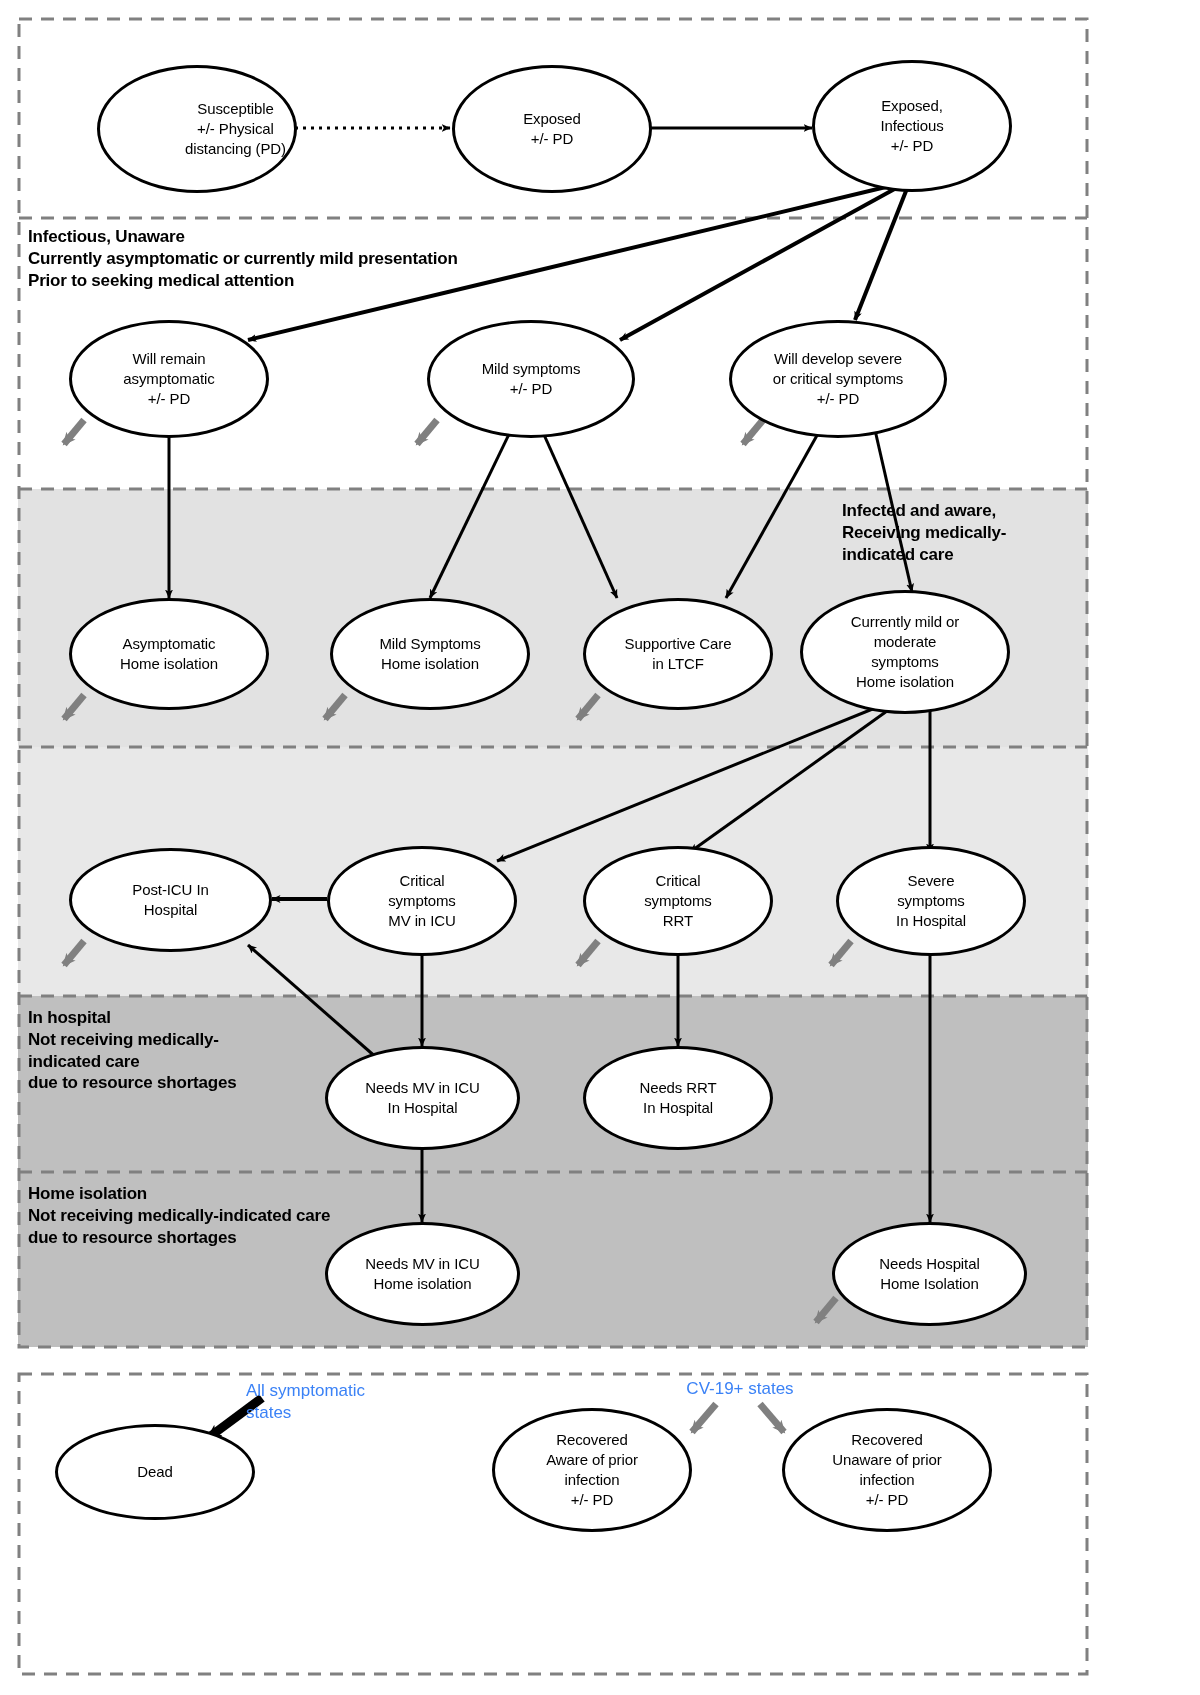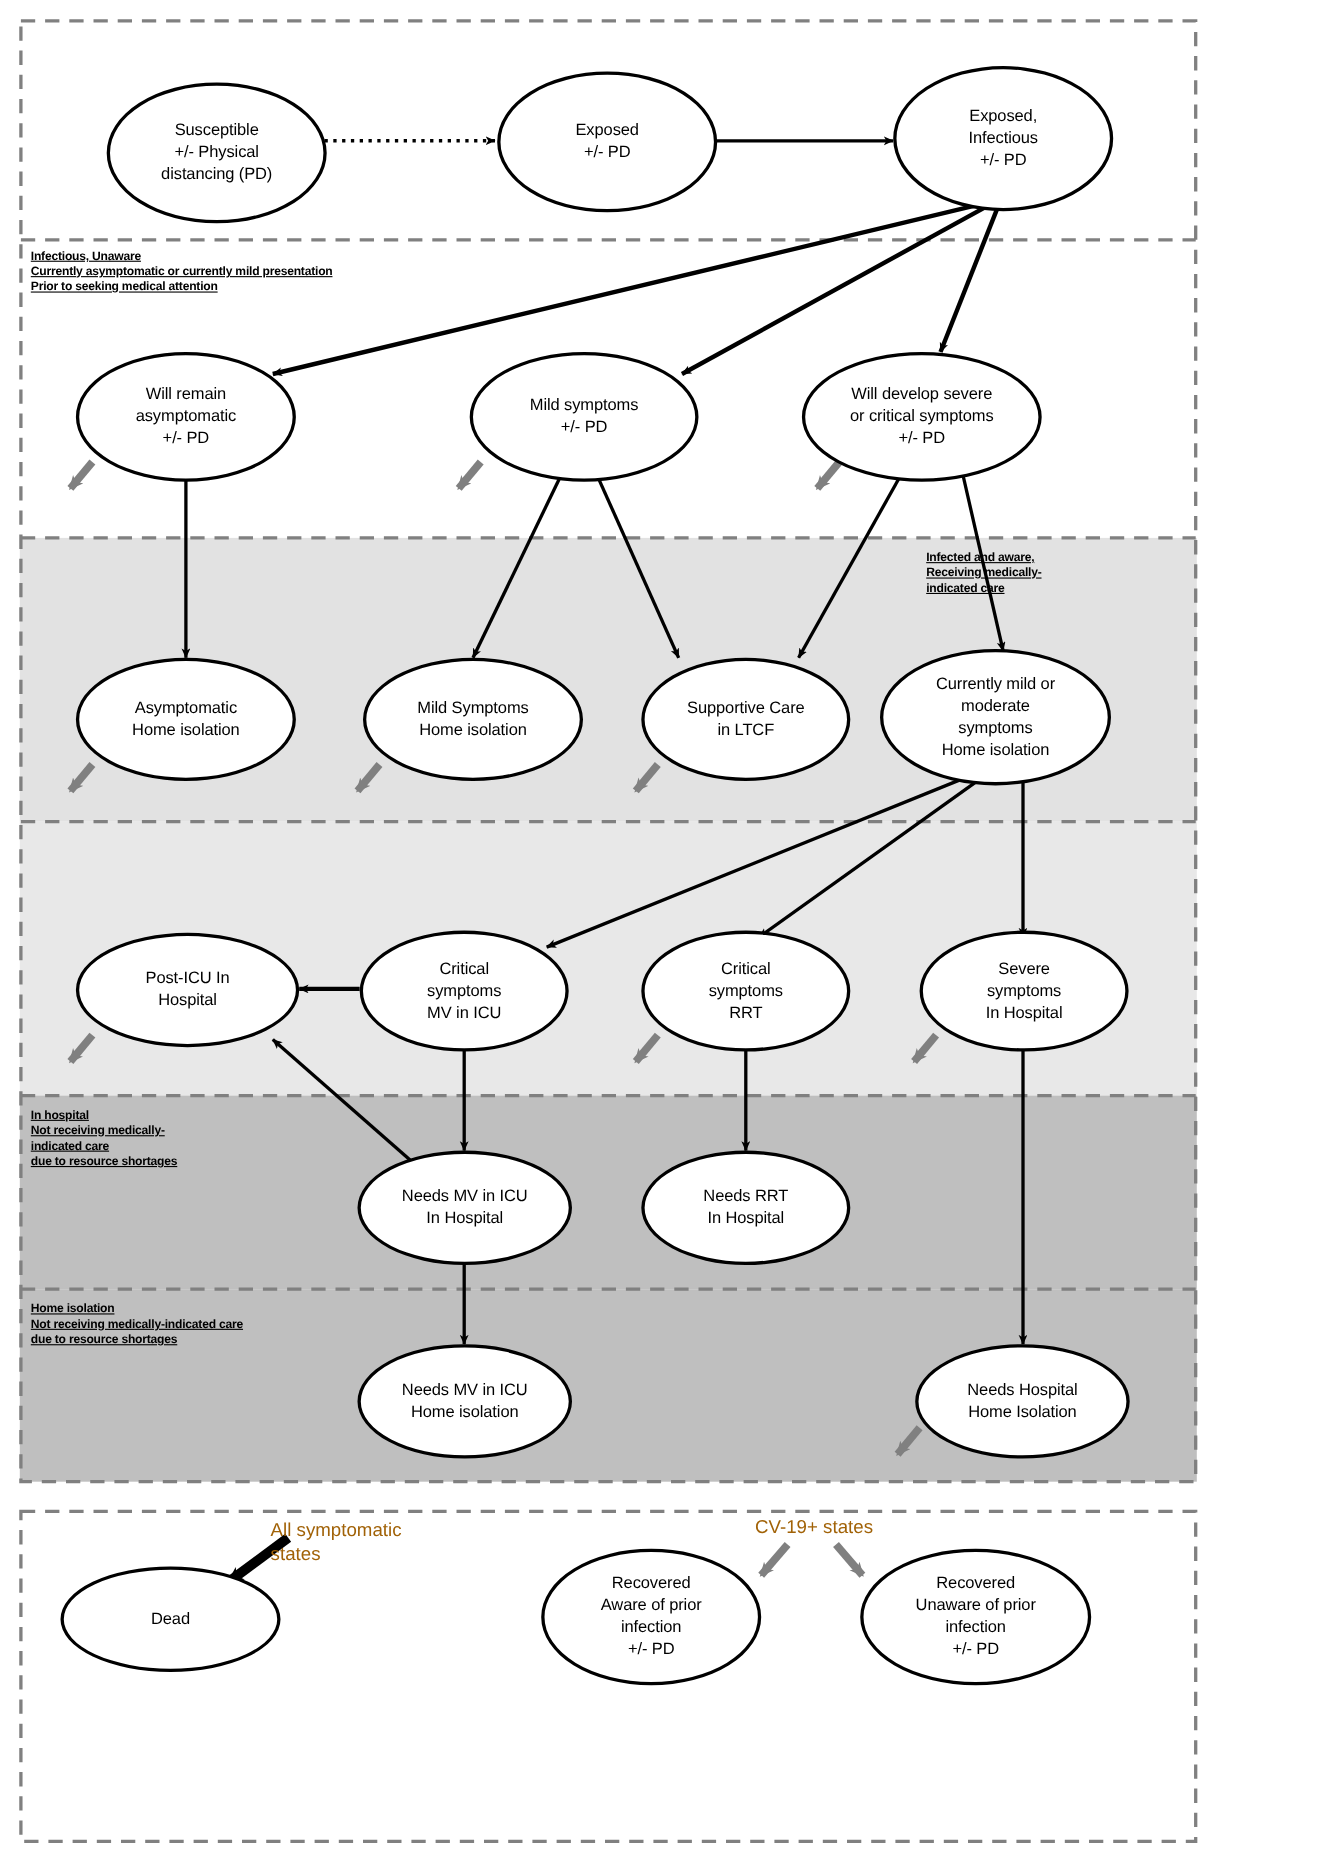--- a/index.html
+++ b/index.html
@@ -3,26 +3,25 @@
 <meta charset="utf-8">
 <style>
   html,body{margin:0;padding:0;background:#fff;}
   body{font-family:"Liberation Sans", sans-serif;}
   #stage{position:relative;width:1200px;height:1695px;background:#ffffff;overflow:hidden;}
   #svg{position:absolute;left:0;top:0;width:1200px;height:1695px;}
 
   .band-label{
     position:absolute;
     font-weight:bold;
-    font-size:11px;
+    font-size:17px;
     line-height:1.28;
     color:#000;
     white-space:pre-line;
     letter-spacing:-0.2px;
-    text-decoration:underline;
   }
   .band-label.right{text-align:left;}
 
   .node{
     position:absolute;
     border:3px solid #000;
     border-radius:50%;
     background:#ffffff;
     display:flex;
     align-items:center;
@@ -36,21 +35,21 @@
     line-height:1.33;
     color:#000;
     white-space:pre-line;
     padding:0 8px;
     letter-spacing:-0.1px;
   }
   .free-label{
     position:absolute;
     font-size:17px;
     line-height:1.3;
-    color:#a16207;
+    color:#3b82f6;
     white-space:pre-line;
     text-align:center;
   }
 </style>
 </head>
 <body>
 
 <div id="stage">
 
   <svg id="svg" viewBox="0 0 1200 1695">
@@ -155,21 +154,21 @@
 
   <div class="band-label" style="left:28px; top:1007px;">In hospital
 Not receiving medically-
 indicated care
 due to resource shortages</div>
 
   <div class="band-label" style="left:28px; top:1183px;">Home isolation
 Not receiving medically-indicated care
 due to resource shortages</div>
 
-  <div class="node" style="left:97px;  top:75px;  width:200px; height:128px;">
+  <div class="node" style="left:97px;  top:65px;  width:200px; height:128px;justify-content:flex-end;">
     <span>Susceptible
 +/- Physical
 distancing (PD)</span>
   </div>
 
   <div class="node" style="left:452px; top:65px;  width:200px; height:128px;">
     <span>Exposed
 +/- PD</span>
   </div>
 

